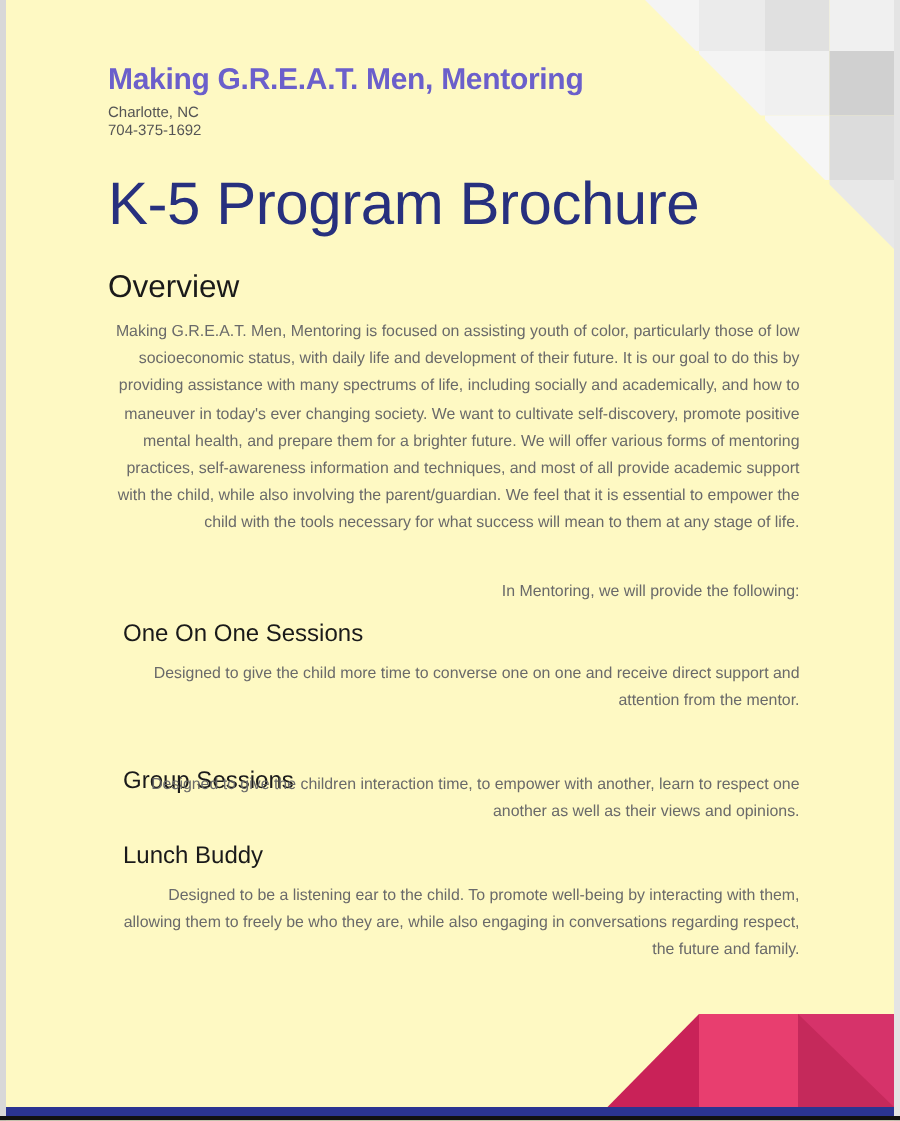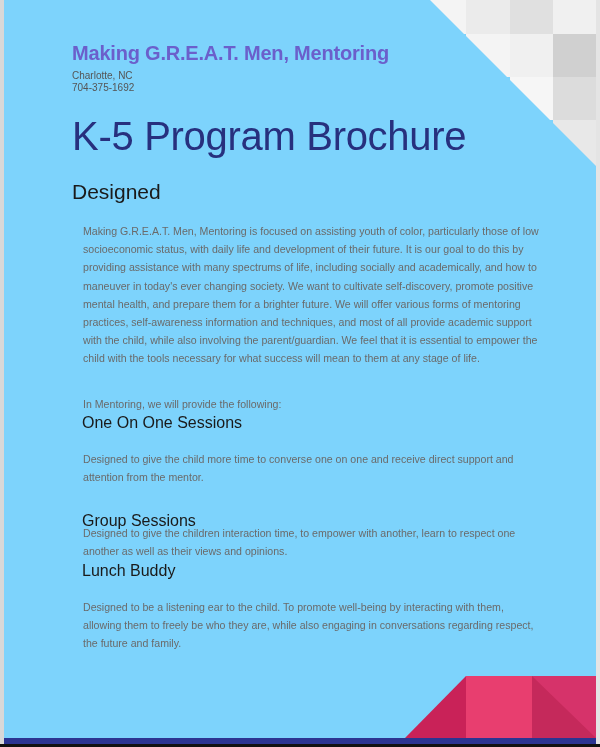--- a/index.html
+++ b/index.html
@@ -17,21 +17,21 @@
     .edge-left {
       position: absolute; left: 0; top: 0; width: 4px; height: 747px;
       background: #d8d8d8;
     }
     .edge-right {
       position: absolute; left: 596px; top: 0; width: 4px; height: 747px;
       background: #e4e4e4;
     }
     .page {
       position: absolute; left: 4px; top: 0; width: 592px; height: 738px;
-      background: #7dd3fc; overflow: hidden;
+      background: #fef9c3; overflow: hidden;
     }
     
     .checker {
       position: absolute; left: 0; top: 0; width: 592px; height: 738px;
       pointer-events: none;
     }
     
     .pink {
       position: absolute; left: 0; top: 0; width: 592px; height: 738px;
       pointer-events: none;
@@ -60,21 +60,22 @@
       position: absolute; top: 114px; left: 0;
       font-size: 40px; color: #27307e; white-space: nowrap;
       letter-spacing: -0.3px;
     }
     .h-overview {
       position: absolute; top: 180px; left: 0;
       font-size: 21px; color: #1a1a1a; white-space: nowrap;
     }
     .body-text {
       font-size: 10.6px; line-height: 18.2px; color: #6a6a6a;
-      margin: 11px;
+      margin: 1px;
+      text-align: right;
     }
     .p-overview { position: absolute; top: 211px; left: 0; width: 460px; }
     .p-intro { position: absolute; top: 384px; left: 0; width: 460px; }
     .h-sub {
       position: absolute; left: 0;
       font-size: 16px; color: #1a1a1a; white-space: nowrap; margin-left: 10px;
     }
     .h-one { top: 414px; }
     .p-one { position: absolute; top: 439px; left: 0; width: 460px; }
     .h-group { top: 512px; }
@@ -123,21 +124,21 @@
 
   <div class="content">
     <div class="org-name">Making G.R.E.A.T. Men, Mentoring</div>
     <div class="contact">
       <div>Charlotte, NC</div>
       <div>704-375-1692</div>
     </div>
 
     <div class="doc-title">K-5 Program Brochure</div>
 
-    <div class="h-overview">Designed</div>
+    <div class="h-overview">Overview</div>
     <p class="body-text p-overview">Making G.R.E.A.T. Men, Mentoring is focused on assisting youth of color, particularly those of low socioeconomic status, with daily life and development of their future.  It is our goal to do this by providing assistance with many spectrums of life, including socially and academically, and how to maneuver in today's ever changing society.  We want to cultivate self-discovery, promote positive mental health, and prepare them for a brighter future.  We will offer various forms of mentoring practices, self-awareness information and techniques, and most of all provide academic support with the child, while also involving the parent/guardian.  We feel that it is essential to empower the child with the tools necessary for what success will mean to them at any stage of life.</p>
     <p class="body-text p-intro">In Mentoring, we will provide the following:</p>
 
     <div class="h-sub h-one">One On One Sessions</div>
     <p class="body-text p-one">Designed to give the child more time to converse one on one and receive direct support and attention from the mentor.</p>
 
     <div class="h-sub h-group">Group Sessions</div>
     <p class="body-text p-group">Designed to give the children interaction time, to empower with another, learn to respect one another as well as their views and opinions.</p>
 
     <div class="h-sub h-lunch">Lunch Buddy</div>

